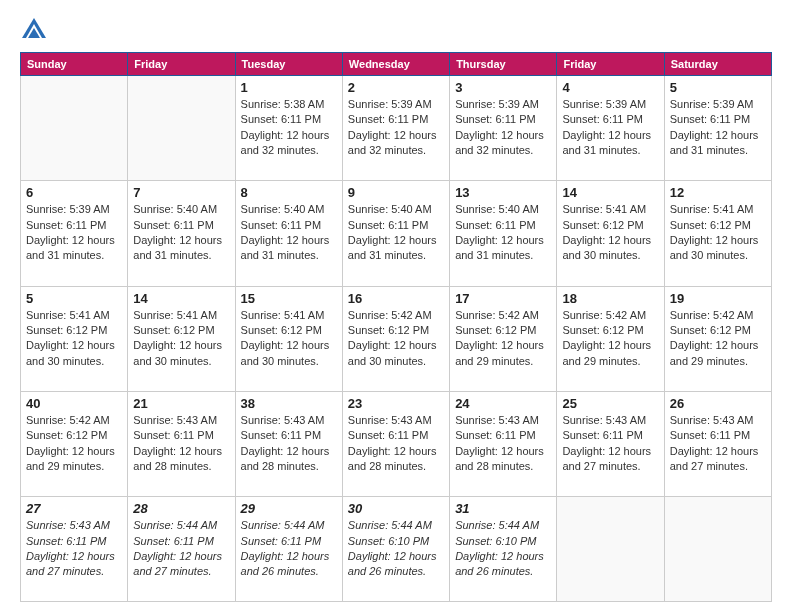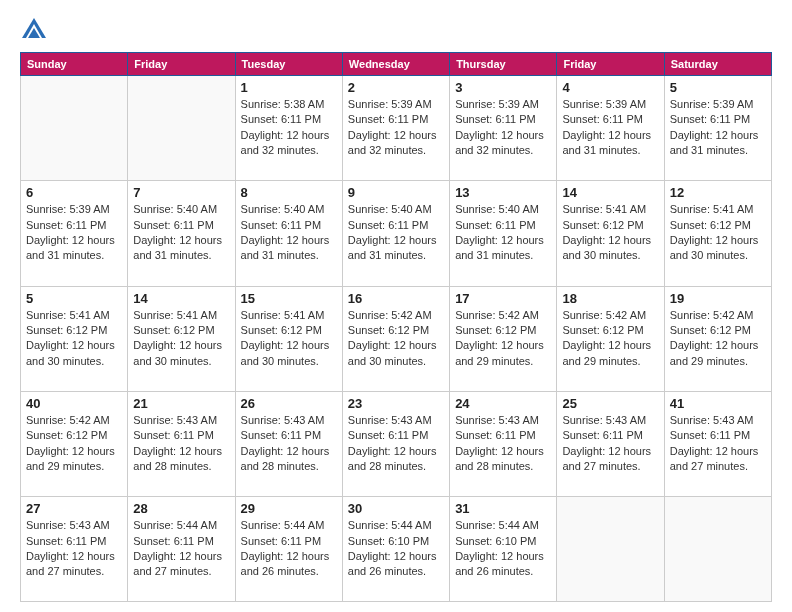--- a/index.html
+++ b/index.html
@@ -95,20 +95,21 @@
     .day-info {
       font-size: 11px;
       color: #333;
       line-height: 1.4;
     }
     .empty {
       background: #f9f9f9;
     }
     tr:last-child td {
       height: 80px;
+      font-style: italic;
     }
   </style>
 </head>
 <body>
 
 <div class="page">
   <div class="header">
     <div class="logo">
       <svg class="logo-icon" viewBox="0 0 28 28">
         <polygon points="14,2 26,22 2,22" fill="#2a6db5"></polygon>
@@ -268,45 +269,45 @@
 Sunset: 6:12 PM
 Daylight: 12 hours and 29 minutes.</div>
           </td>
           <td>
             <span class="day-num">21</span>
             <div class="day-info">Sunrise: 5:43 AM
 Sunset: 6:11 PM
 Daylight: 12 hours and 28 minutes.</div>
           </td>
           <td>
+            <span class="day-num">38</span>
+            <div class="day-info">Sunrise: 5:43 AM
+Sunset: 6:11 PM
+Daylight: 12 hours and 28 minutes.</div>
+          </td>
+          <td>
+            <span class="day-num">23</span>
+            <div class="day-info">Sunrise: 5:43 AM
+Sunset: 6:11 PM
+Daylight: 12 hours and 28 minutes.</div>
+          </td>
+          <td>
+            <span class="day-num">24</span>
+            <div class="day-info">Sunrise: 5:43 AM
+Sunset: 6:11 PM
+Daylight: 12 hours and 28 minutes.</div>
+          </td>
+          <td>
+            <span class="day-num">25</span>
+            <div class="day-info">Sunrise: 5:43 AM
+Sunset: 6:11 PM
+Daylight: 12 hours and 27 minutes.</div>
+          </td>
+          <td>
             <span class="day-num">26</span>
-            <div class="day-info">Sunrise: 5:43 AM
-Sunset: 6:11 PM
-Daylight: 12 hours and 28 minutes.</div>
-          </td>
-          <td>
-            <span class="day-num">23</span>
-            <div class="day-info">Sunrise: 5:43 AM
-Sunset: 6:11 PM
-Daylight: 12 hours and 28 minutes.</div>
-          </td>
-          <td>
-            <span class="day-num">24</span>
-            <div class="day-info">Sunrise: 5:43 AM
-Sunset: 6:11 PM
-Daylight: 12 hours and 28 minutes.</div>
-          </td>
-          <td>
-            <span class="day-num">25</span>
-            <div class="day-info">Sunrise: 5:43 AM
-Sunset: 6:11 PM
-Daylight: 12 hours and 27 minutes.</div>
-          </td>
-          <td>
-            <span class="day-num">41</span>
             <div class="day-info">Sunrise: 5:43 AM
 Sunset: 6:11 PM
 Daylight: 12 hours and 27 minutes.</div>
           </td>
         </tr>
         <tr>
           <td>
             <span class="day-num">27</span>
             <div class="day-info">Sunrise: 5:43 AM
 Sunset: 6:11 PM

